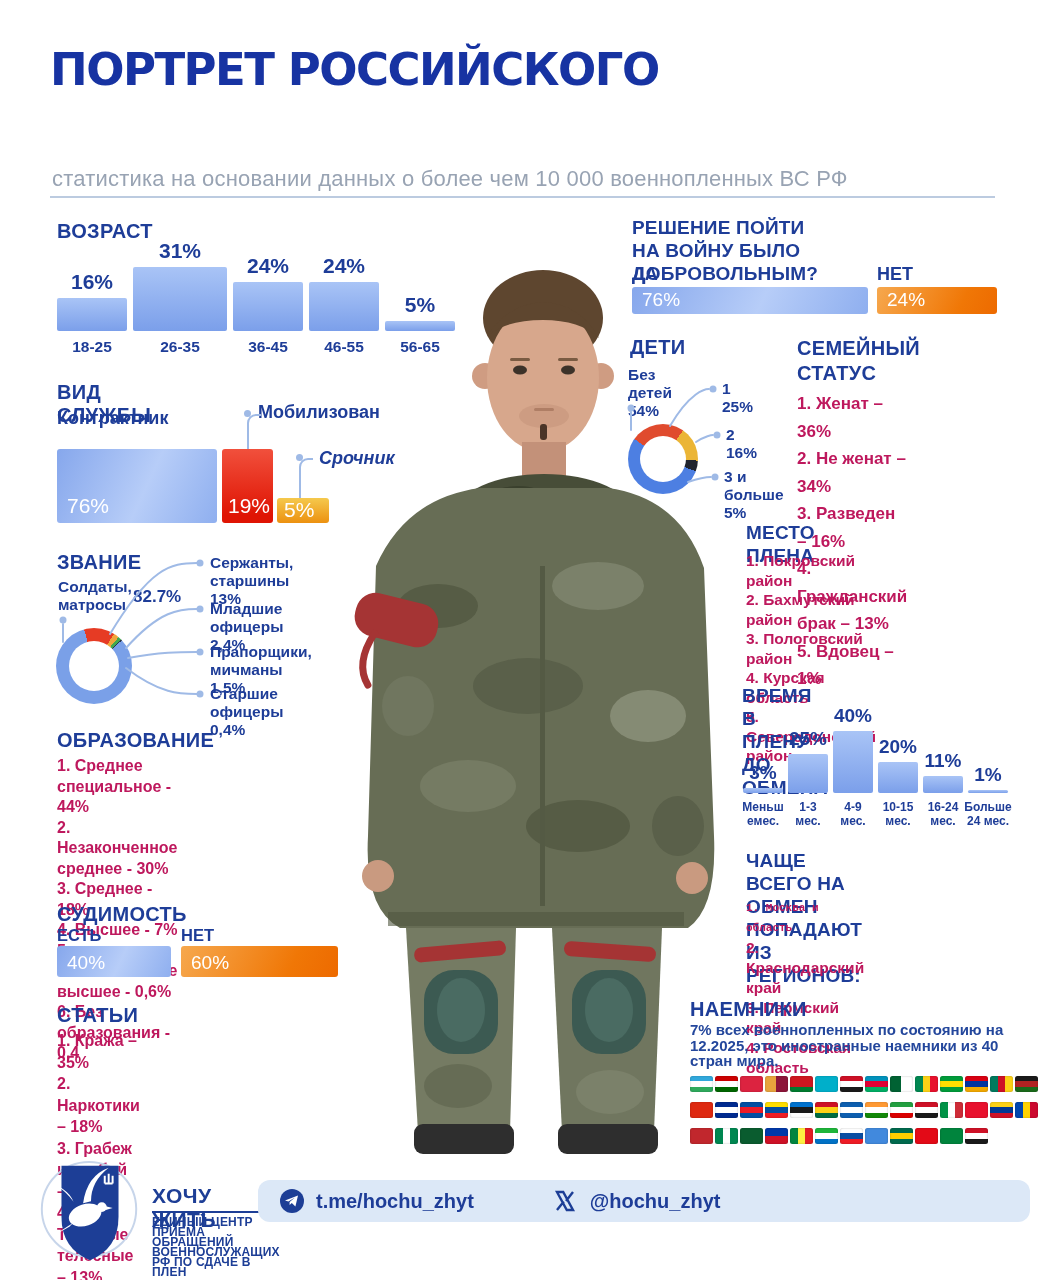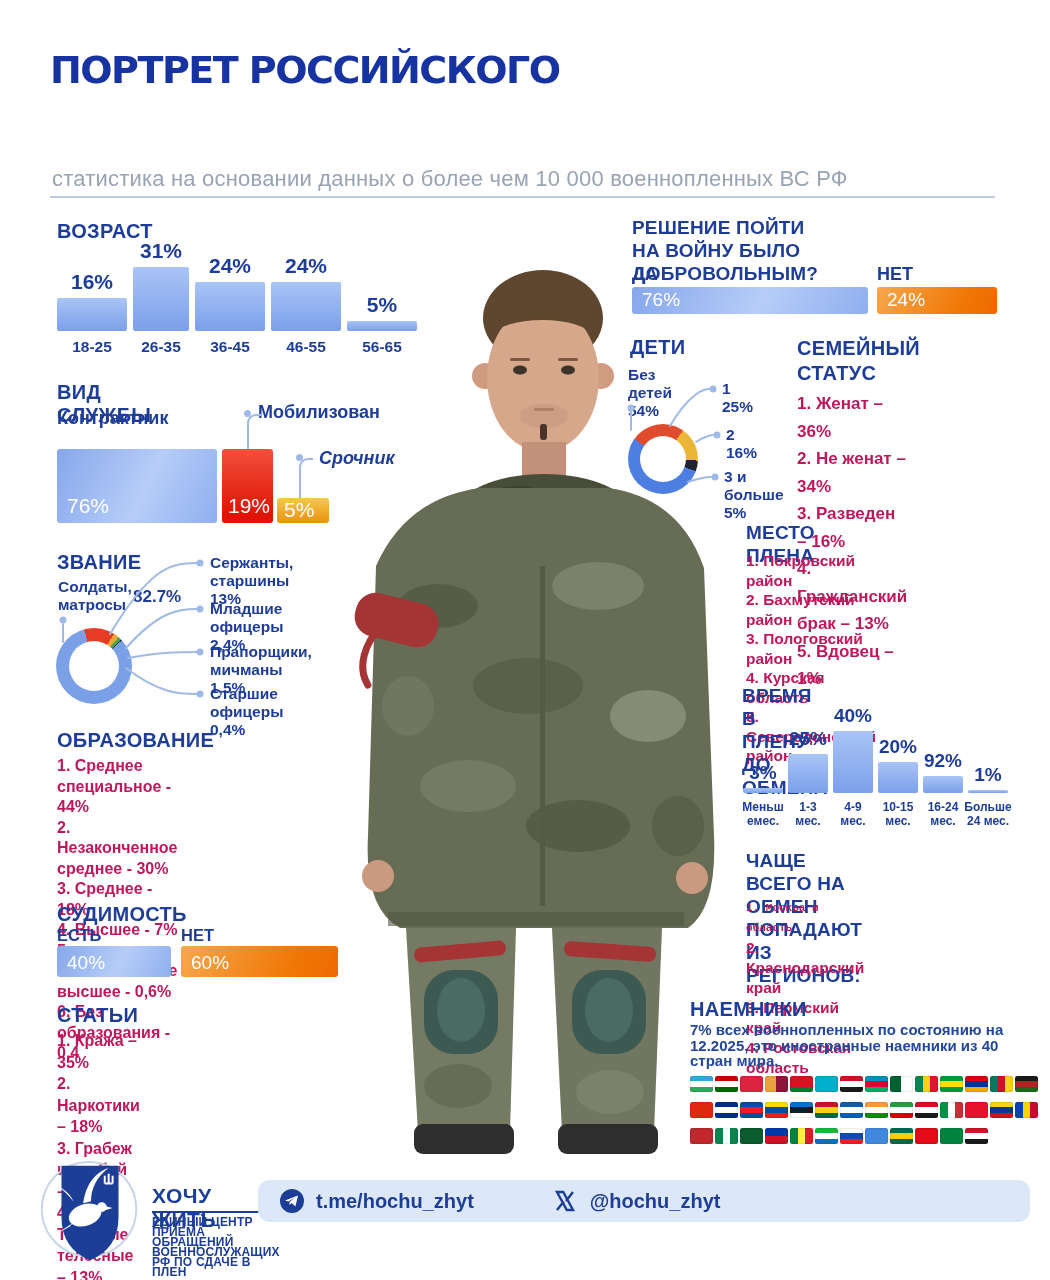--- a/index.html
+++ b/index.html
@@ -1,20 +1,20 @@
 <!DOCTYPE html>
 <html><head>
 <meta charset="utf-8">
 <style>
   html,body{margin:0;padding:0;background:#e9edf2;}
   .page{position:relative;width:1050px;height:1280px;margin:0 auto;background:#fff;overflow:hidden;
         font-family:"Liberation Sans",sans-serif;color:#24479c;}
   .abs{position:absolute;}
   .pre{white-space:pre-line;}
-  .title{font-family:"DejaVu Sans",sans-serif;font-weight:800;font-size:38px;line-height:56px;
+  .title{font-family:"DejaVu Sans",sans-serif;font-weight:800;font-size:45px;line-height:56px;
          color:#1733a2;letter-spacing:-1.5px;}
   .subtitle{font-size:22px;color:#98a3b3;font-weight:400;letter-spacing:.2px;}
   .divider{height:2px;background:#bccbe0;}
   .h1{font-size:20px;font-weight:800;color:#1e3d98;letter-spacing:.3px;}
   .h1s{font-size:19px;font-weight:800;color:#1e3d98;letter-spacing:.2px;line-height:23px;}
   .lbl{font-size:18px;font-weight:700;color:#1e3d98;}
   .small-lbl{font-size:15.5px;font-weight:700;color:#1e3d98;line-height:18px;}
   .li-item{font-size:16px;font-weight:600;color:#be185d;}
   .li-item b{font-weight:800;}
   .bp b{font-weight:800;}
@@ -124,21 +124,21 @@
   <div class="abs">
     <div class="abs h1" style="left:57px;top:220px;">ВОЗРАСТ</div>
     <div class="abs vchart" style="left: 57px; top: 231px; gap: 6px;" id="age-chart">
         <div class="vcol" style="width: 70px;">
           <div class="vplot" style="height: 100px;">
             <div class="vpct" style="font-size: 21px;">16%</div>
             <div class="vbar bar-blue" style="height: 33px;"></div>
           </div>
           <div class="vcat" style="font-size: 15.5px; line-height: 17.5px;">18-25</div>
         </div>
-        <div class="vcol" style="width: 56px;">
+        <div class="vcol" style="width: 94px;">
           <div class="vplot" style="height: 100px;">
             <div class="vpct" style="font-size: 21px;">31%</div>
             <div class="vbar bar-blue" style="height: 64px;"></div>
           </div>
           <div class="vcat" style="font-size: 15.5px; line-height: 17.5px;">26-35</div>
         </div>
         <div class="vcol" style="width: 70px;">
           <div class="vplot" style="height: 100px;">
             <div class="vpct" style="font-size: 21px;">24%</div>
             <div class="vbar bar-blue" style="height: 49px;"></div>
@@ -336,21 +336,21 @@
         <div class="vcol" style="width: 40px;">
           <div class="vplot" style="height: 90px;">
             <div class="vpct" style="font-size: 19px;">20%</div>
             <div class="vbar bar-blue" style="height: 31px;"></div>
           </div>
           <div class="vcat" style="font-size: 12px; line-height: 14px;">10-15
 мес.</div>
         </div>
         <div class="vcol" style="width: 40px;">
           <div class="vplot" style="height: 90px;">
-            <div class="vpct" style="font-size: 19px;">92%</div>
+            <div class="vpct" style="font-size: 19px;">11%</div>
             <div class="vbar bar-blue" style="height: 17px;"></div>
           </div>
           <div class="vcat" style="font-size: 12px; line-height: 14px;">16-24
 мес.</div>
         </div>
         <div class="vcol" style="width: 40px;">
           <div class="vplot" style="height: 90px;">
             <div class="vpct" style="font-size: 19px;">1%</div>
             <div class="vbar bar-blue" style="height: 3px;"></div>
           </div>

